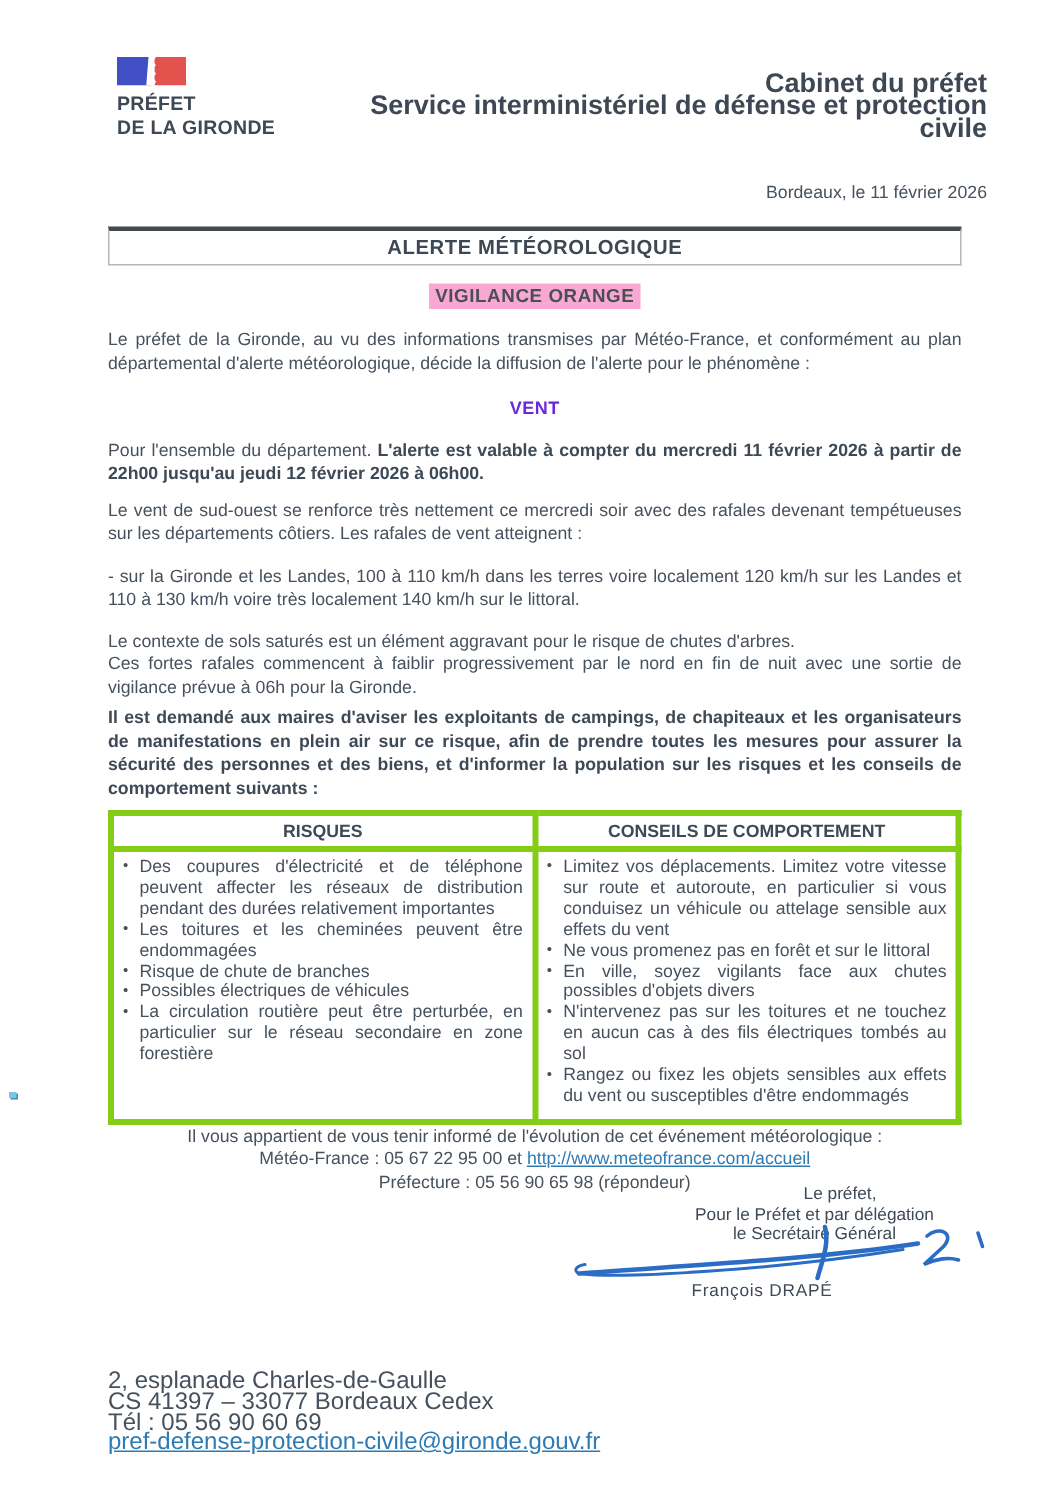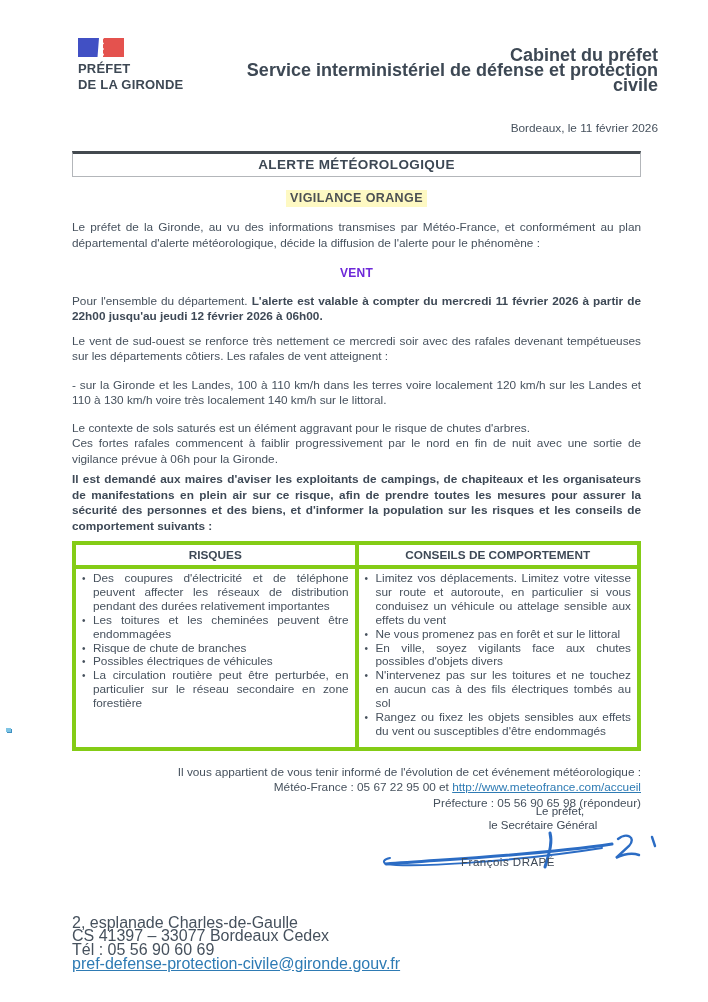--- a/index.html
+++ b/index.html
@@ -37,21 +37,21 @@
   .phenomenon { margin-top:15px; font-weight:bold; font-size:12px; letter-spacing:.3px; color:#6d28d9; }
   
   table.risks { width:100%; border-collapse:collapse; margin-top:7px; }
   table.risks th, table.risks td { border:4px solid #84cc16; }
   table.risks th { font-size:11.8px; font-weight:bold; color:#3e4956; text-align:center; padding:3px 2px; }
   table.risks td { vertical-align:top; padding:3px 6px 8px 4px; width:50%; }
   ul.blist { list-style:none; }
   ul.blist li { position:relative; padding-left:13px; font-size:11.8px; line-height:13.9px; text-align:justify; }
   ul.blist .bullet { position:absolute; left:2px; top:0; font-size:10px; }
   
-  .info { margin-top:14px; text-align:right; line-height:15.5px; }
+  .info { text-align:center; line-height:15.5px; }
   a.link { color:#2e7bb4; text-decoration:underline; cursor:pointer; }
   
   .sig-block { position:relative; width:270px; margin:-6px 30px 0 auto; text-align:center;
                font-size:11.5px; line-height:13.5px; color:#3e4956; }
   .sig-ink { position:absolute; left:-28px; top:26px; pointer-events:none; }
   .sig-name { margin-top:24px; transform:translateX(-35px); letter-spacing:.5px; }
   
   .footer { margin:46px 0 0 72px; font-size:16px; line-height:13.6px; color:#46515d; }
   .speck { position:absolute; left:6px; top:728px; width:5px; height:4px; background:#7ec4e4; box-shadow:1px 1px 0 #3f8fc0; }
 </style>
@@ -80,21 +80,21 @@
       </div>
       <div class="dateline" style="text-align:right;">Bordeaux, le 11 février 2026</div>
     </div>
   </div>
 
   <div class="content">
 
     <div class="title-box">ALERTE MÉTÉOROLOGIQUE</div>
 
     <div class="vigilance-row">
-      <span class="vigilance-badge" style="background:#fef9c3;">VIGILANCE ORANGE</span>
+      <span class="vigilance-badge" style="background:#f9a8d4;">VIGILANCE ORANGE</span>
     </div>
 
     <p class="para" style="margin-top:13px;">Le préfet de la Gironde, au vu des informations transmises par Météo-France, et conformément au plan départemental d'alerte météorologique, décide la diffusion de l'alerte pour le phénomène :</p>
 
     <p class="para center phenomenon">VENT</p>
 
     <p class="para mt"><span>Pour l'ensemble du département. </span><span class="bold">L'alerte est valable à compter du mercredi 11 février 2026 à partir de 22h00 jusqu'au jeudi 12 février 2026 à 06h00.</span></p>
 
     <p class="para" style="margin-top:9px;">Le vent de sud-ouest se renforce très nettement ce mercredi soir avec des rafales devenant tempétueuses sur les départements côtiers. Les rafales de vent atteignent :</p>
 
@@ -141,20 +141,21 @@
     <p class="para info">
       <span style="display:block;">Il vous appartient de vous tenir informé de l'évolution de cet événement météorologique :</span>
       <span style="display:block;"><span>Météo-France : 05 67 22 95 00 et </span><a class="link">http://www.meteofrance.com/accueil</a></span>
       <span style="display:block;">Préfecture : 05 56 90 65 98 (répondeur)</span>
     </p>
 
   </div>
 
   <div class="sig-block">
     <div style="padding-left:34px;">Le préfet,</div>
+    <div>Pour le Préfet et par délégation</div>
     <div>le Secrétaire Général</div>
     <svg class="sig-ink" width="300" height="48" viewBox="0 0 300 48">
       <g stroke="#2b6cc4" fill="none" stroke-linecap="round">
         <path d="M170,2 C173,13 168,25 165,36" stroke-width="3"></path>
         <path d="M6,33 C70,28 160,24 232,13" stroke-width="3"></path>
         <path d="M6,33 C34,37 140,30 222,17" stroke-width="2"></path>
         <path d="M6,33 C2,31 4,28 10,27" stroke-width="2"></path>
         <path d="M238,8 c8,-7 19,-2 11,7 l-13,12 c8,-4 17,-5 23,-3" stroke-width="2.4"></path>
         <path d="M272,6 l3,9" stroke-width="2.4"></path>
       </g>

